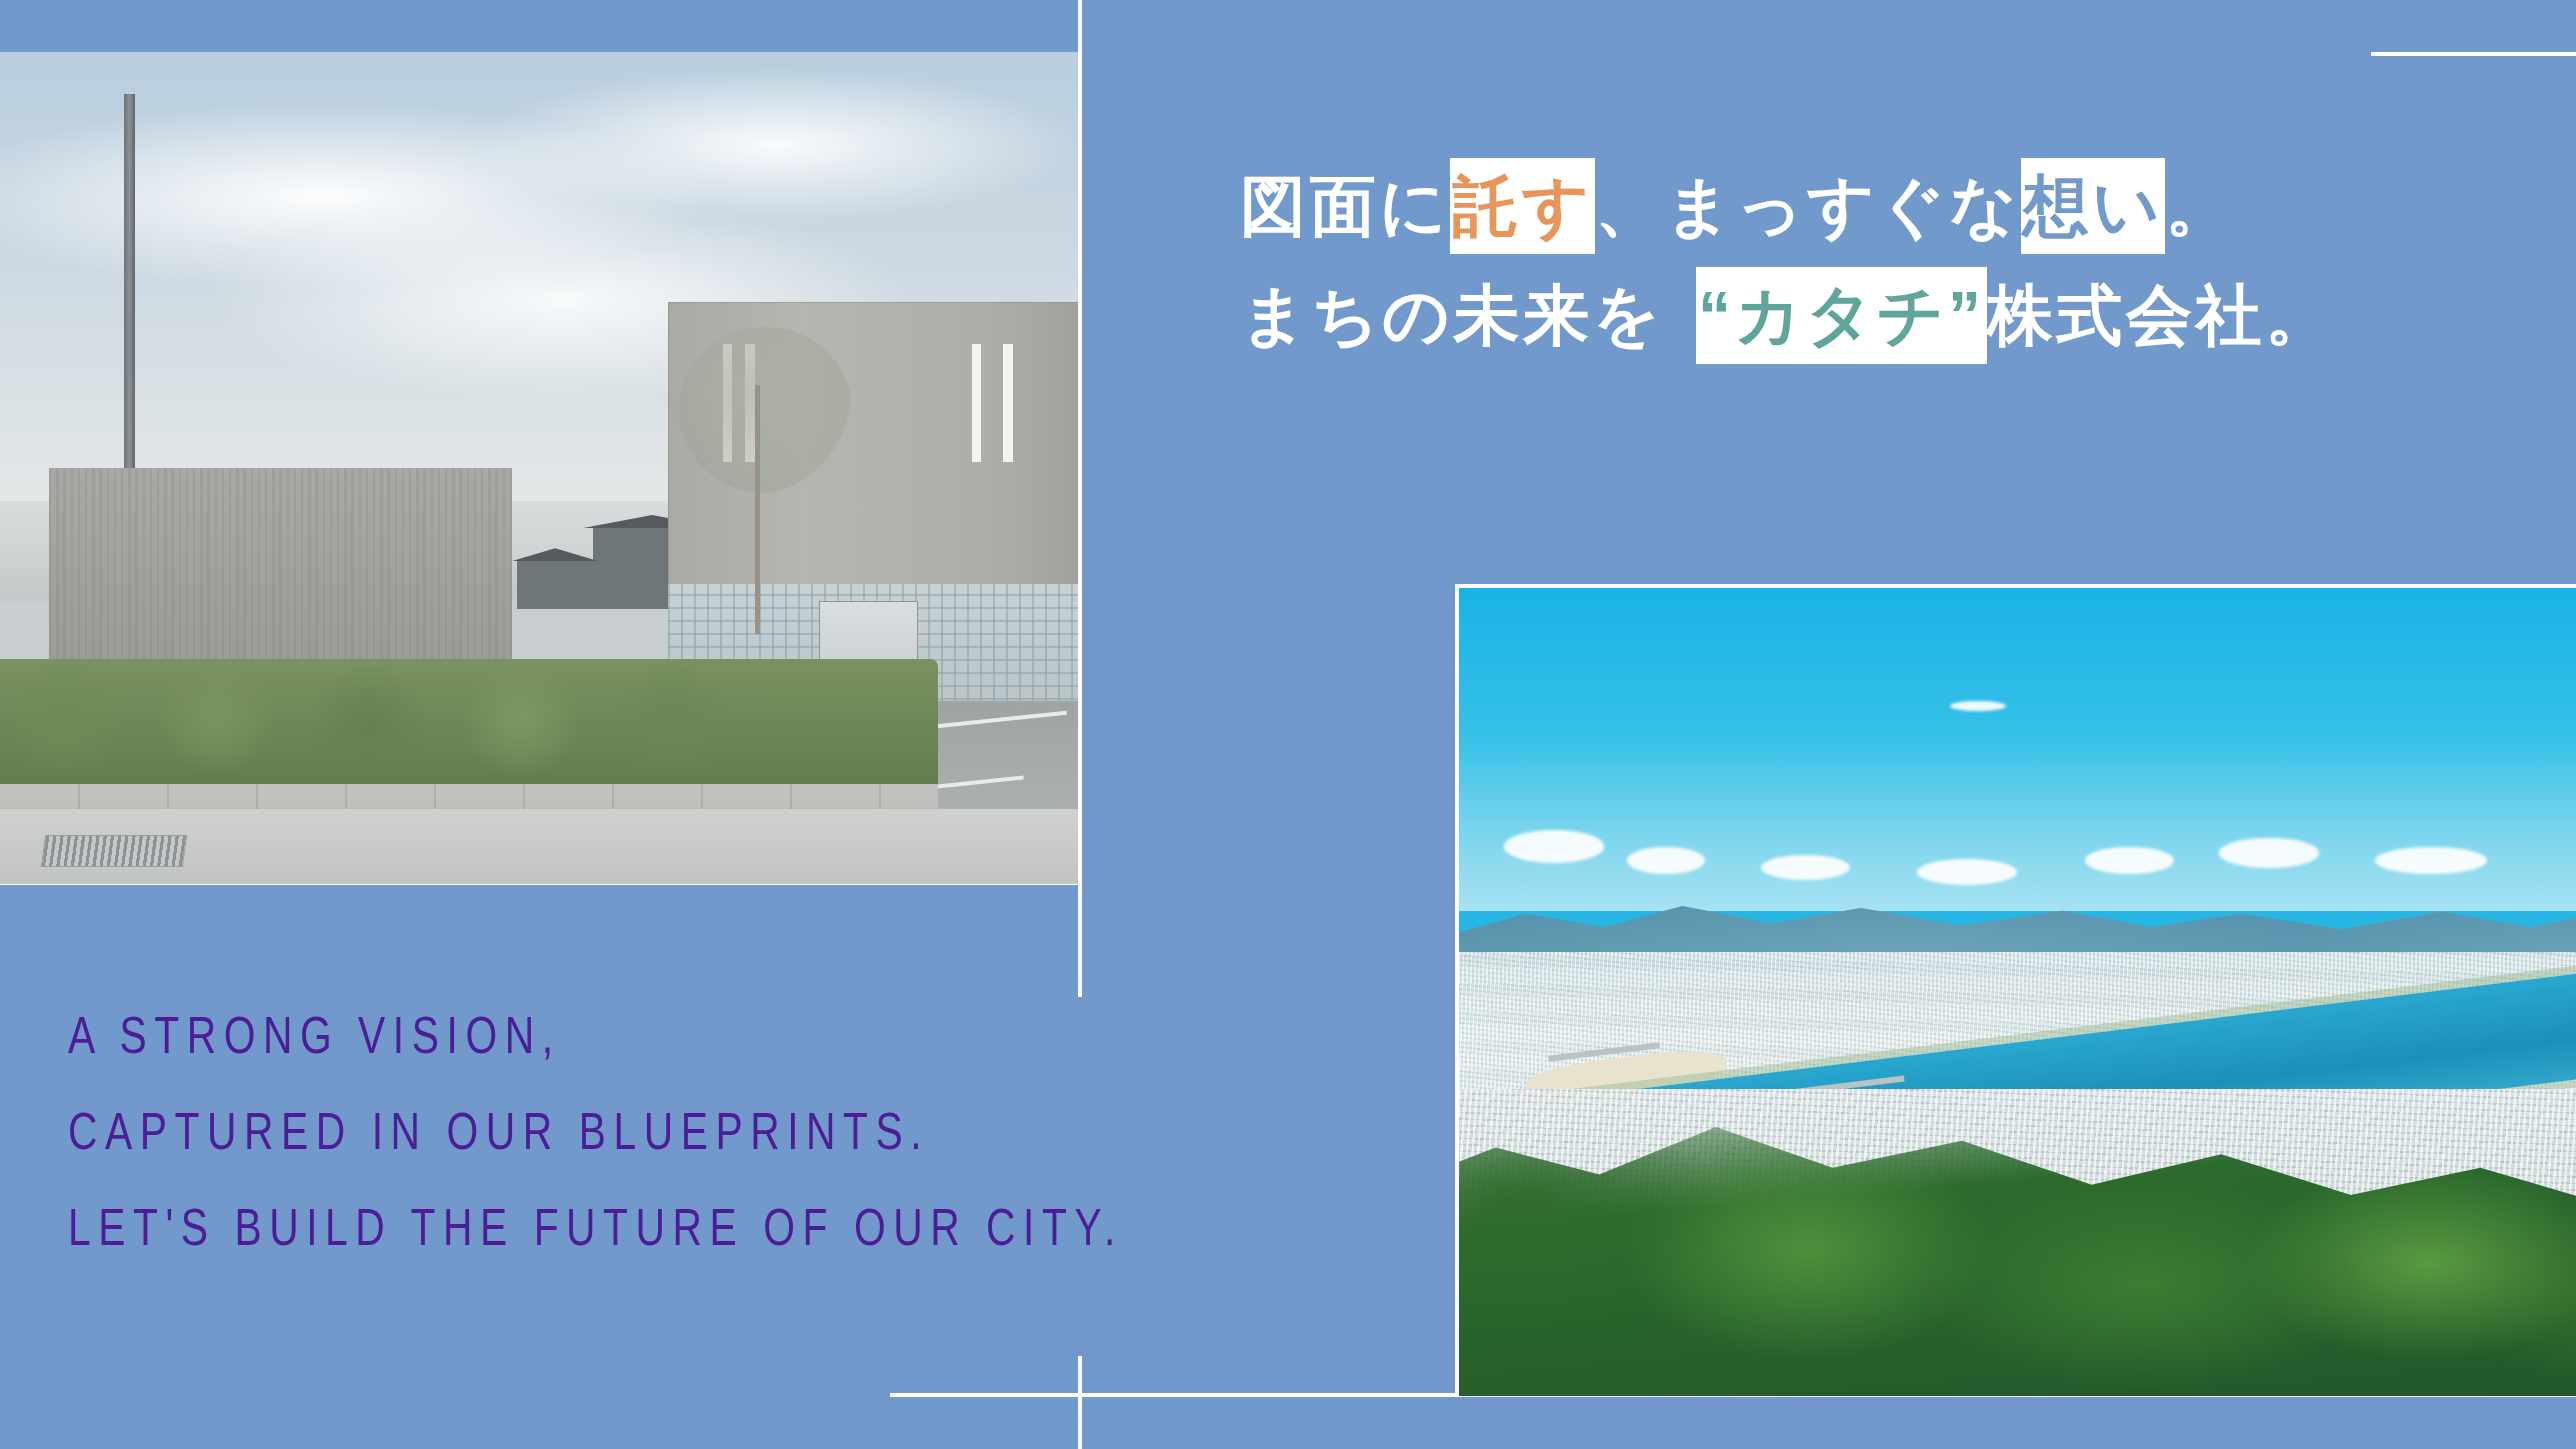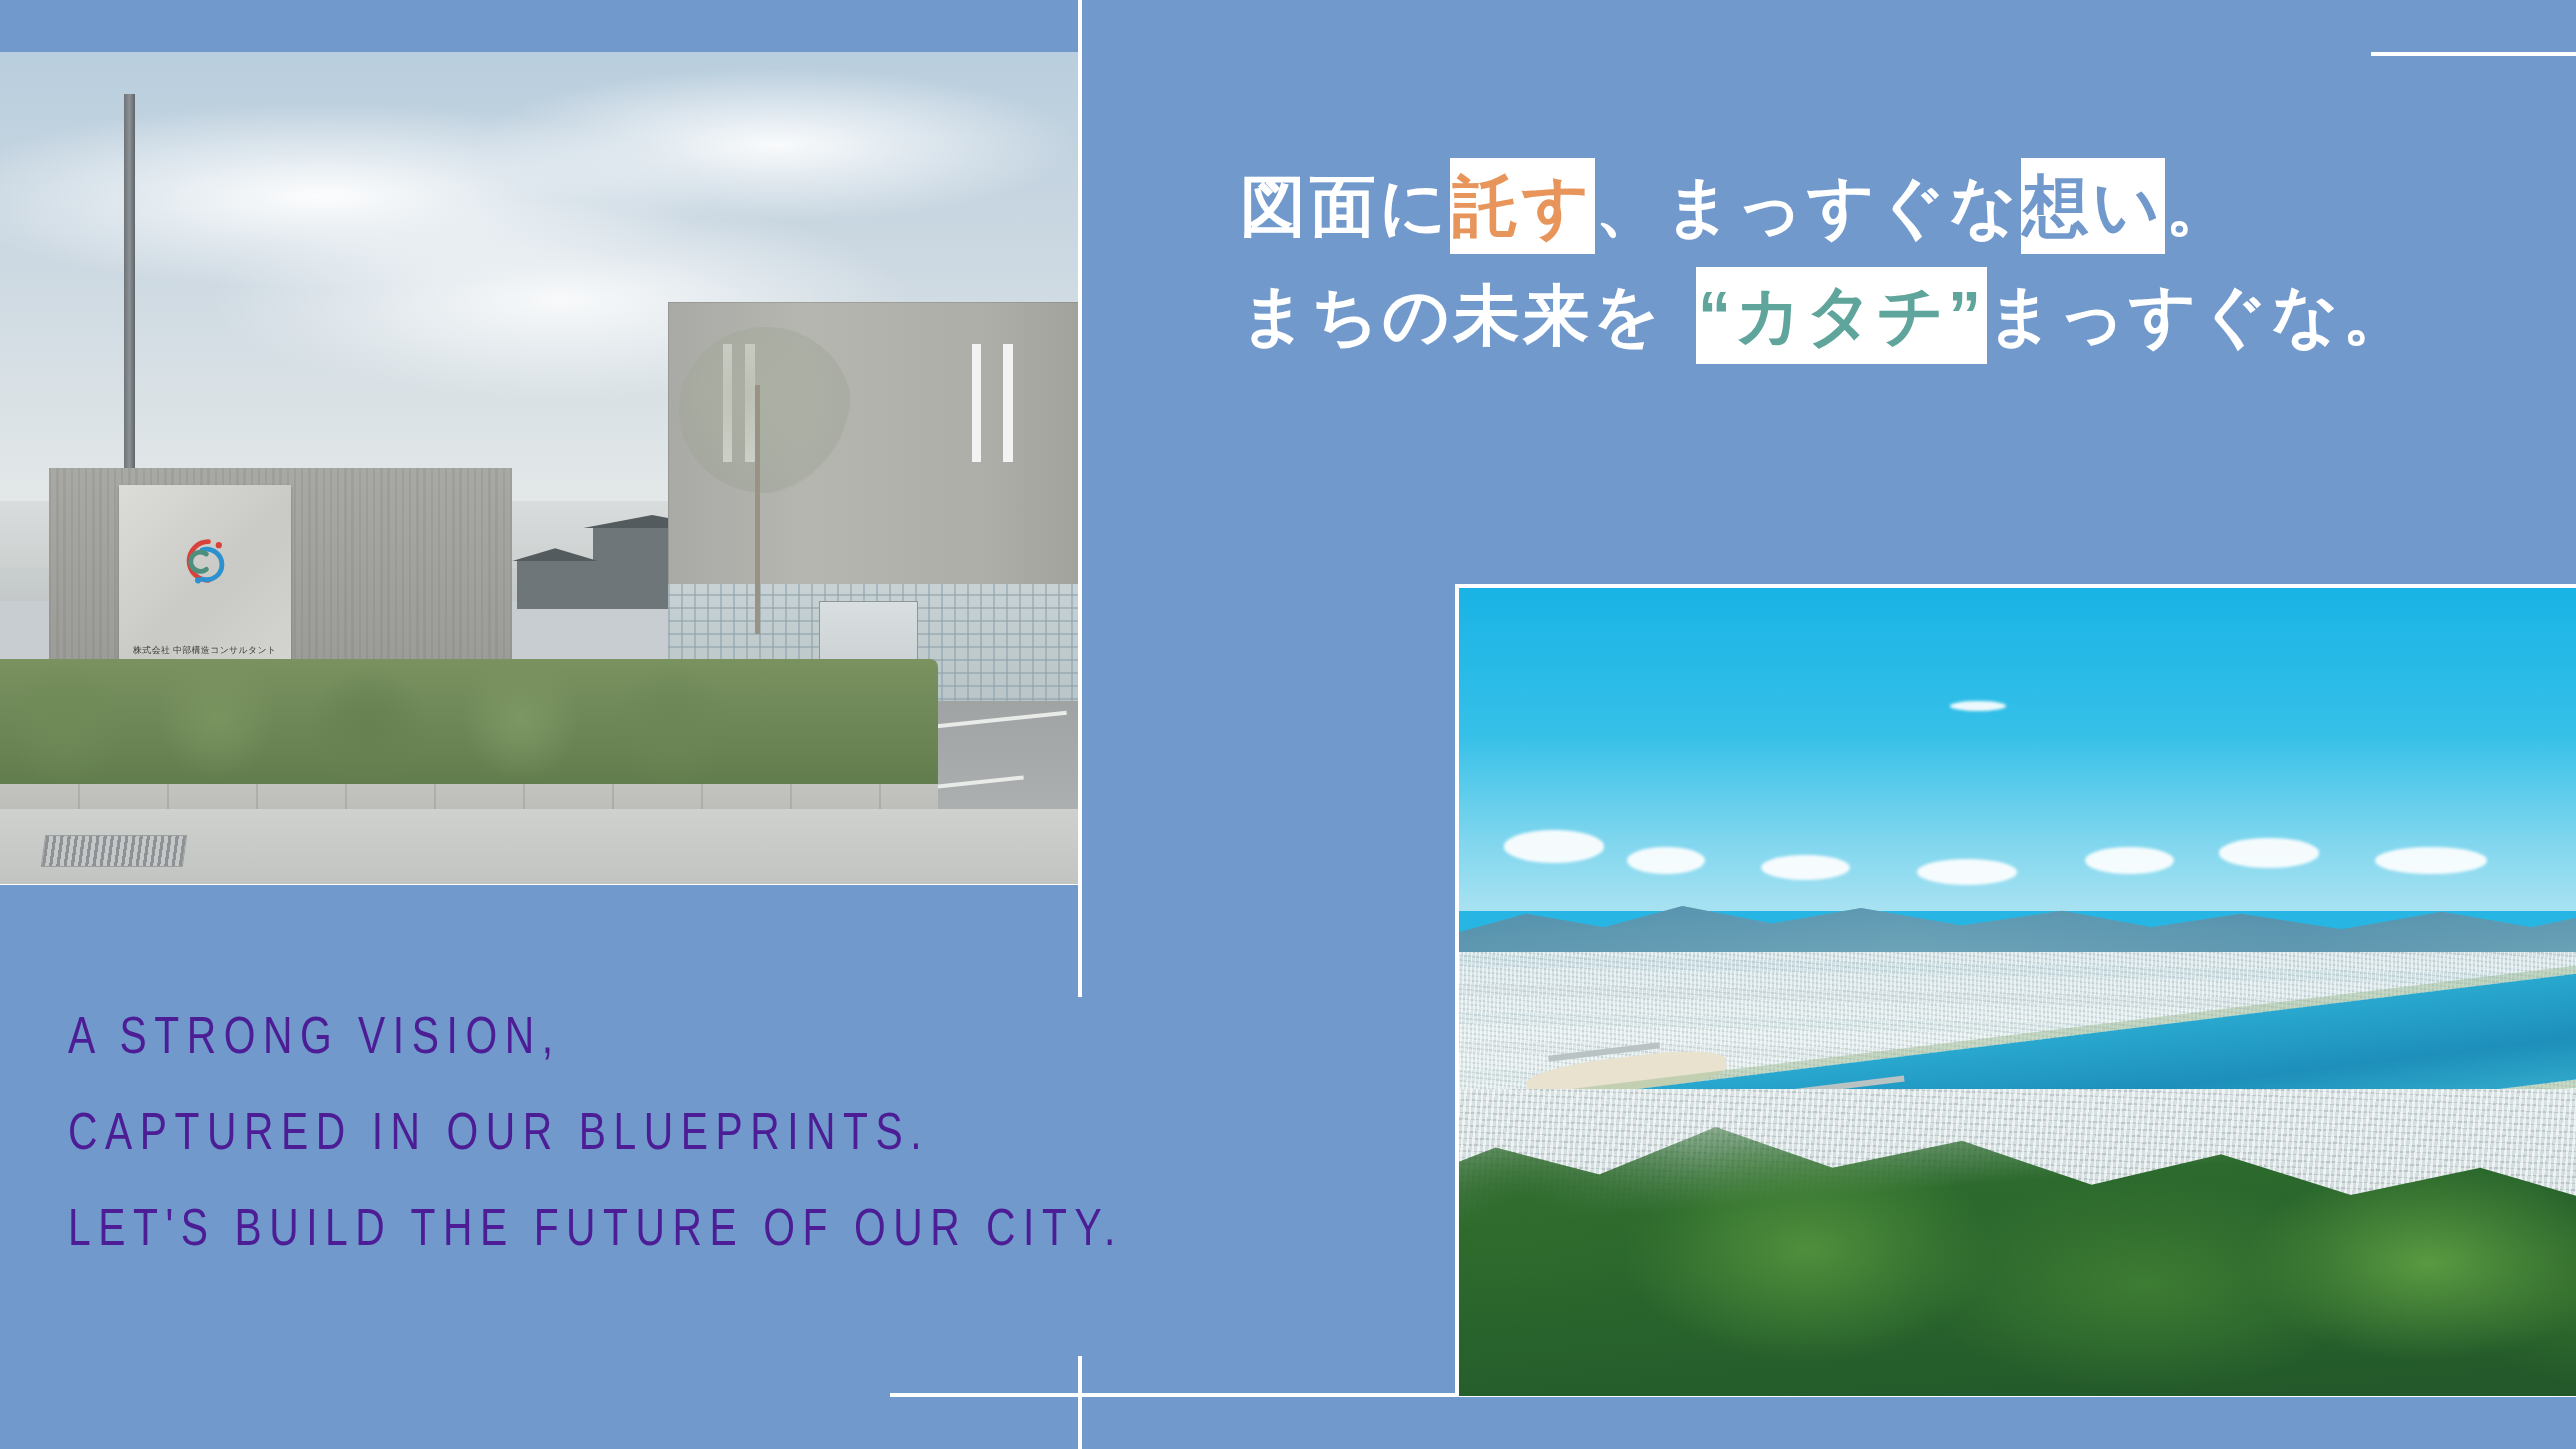--- a/index.html
+++ b/index.html
@@ -186,30 +186,20 @@
       <div class="win" style="left:74%;"></div>
     </div>
     <div class="bldg-glassblock"></div>
     <div class="bldg-entrance"></div>
 
     <div class="tree-canopy"></div>
     <div class="tree-trunk"></div>
 
     <div class="mono"></div>
 
-    <div class="signplate">
-      <svg class="logo-mark" width="69" height="69" viewBox="0 0 100 100">
-        <path d="M55 22 A28 28 0 1 0 55 78" fill="none" stroke="#D8413C" stroke-width="7" stroke-linecap="round"></path>
-        <path d="M46 34 A22 22 0 1 1 46 76" fill="none" stroke="#2B91CF" stroke-width="7" stroke-linecap="round"></path>
-        <path d="M52 40 A14 14 0 1 0 52 62" fill="none" stroke="#4E8E7C" stroke-width="7" stroke-linecap="round"></path>
-        <circle cx="70" cy="27" r="4.5" fill="#D8413C"></circle>
-        <circle cx="40" cy="78" r="4.5" fill="#2B91CF"></circle>
-      </svg>
-      <div class="signtext">株式会社 中部構造コンサルタント</div>
-    </div>
 
     <div class="asphalt"></div>
     <div class="parkline" style="left:80%;top:88%;width:15%;transform:rotate(-6deg);"></div>
     <div class="parkline" style="left:86%;top:80%;width:13%;transform:rotate(-6deg);"></div>
 
     <div class="hedge"></div>
     <div class="lowwall"></div>
 
     <div class="pavement"></div>
     <div class="grate"></div>
@@ -234,21 +224,21 @@
     <div class="bridge" style="left:8%;top:57%;width:10%;"></div>
     <div class="city-near"></div>
     <div class="city-forest"></div>
   </div>
 
   <div id="jp-copy">
     <div class="jp-line">
       <span>図面に</span><span class="hl hl-orange">託す</span><span>、まっすぐな</span><span class="hl hl-blue">想い</span><span>。</span>
     </div>
     <div class="jp-line">
-      <span>まちの未来を</span><span class="hl hl-teal">“カタチ”</span><span>まっすぐな。</span>
+      <span>まちの未来を</span><span class="hl hl-teal">“カタチ”</span><span>株式会社。</span>
     </div>
   </div>
 
   <div id="en-copy">
     <div class="en-line">A STRONG VISION,</div>
     <div class="en-line">CAPTURED IN OUR BLUEPRINTS.</div>
     <div class="en-line">LET'S BUILD THE FUTURE OF OUR CITY.</div>
   </div>
 
 </div>

